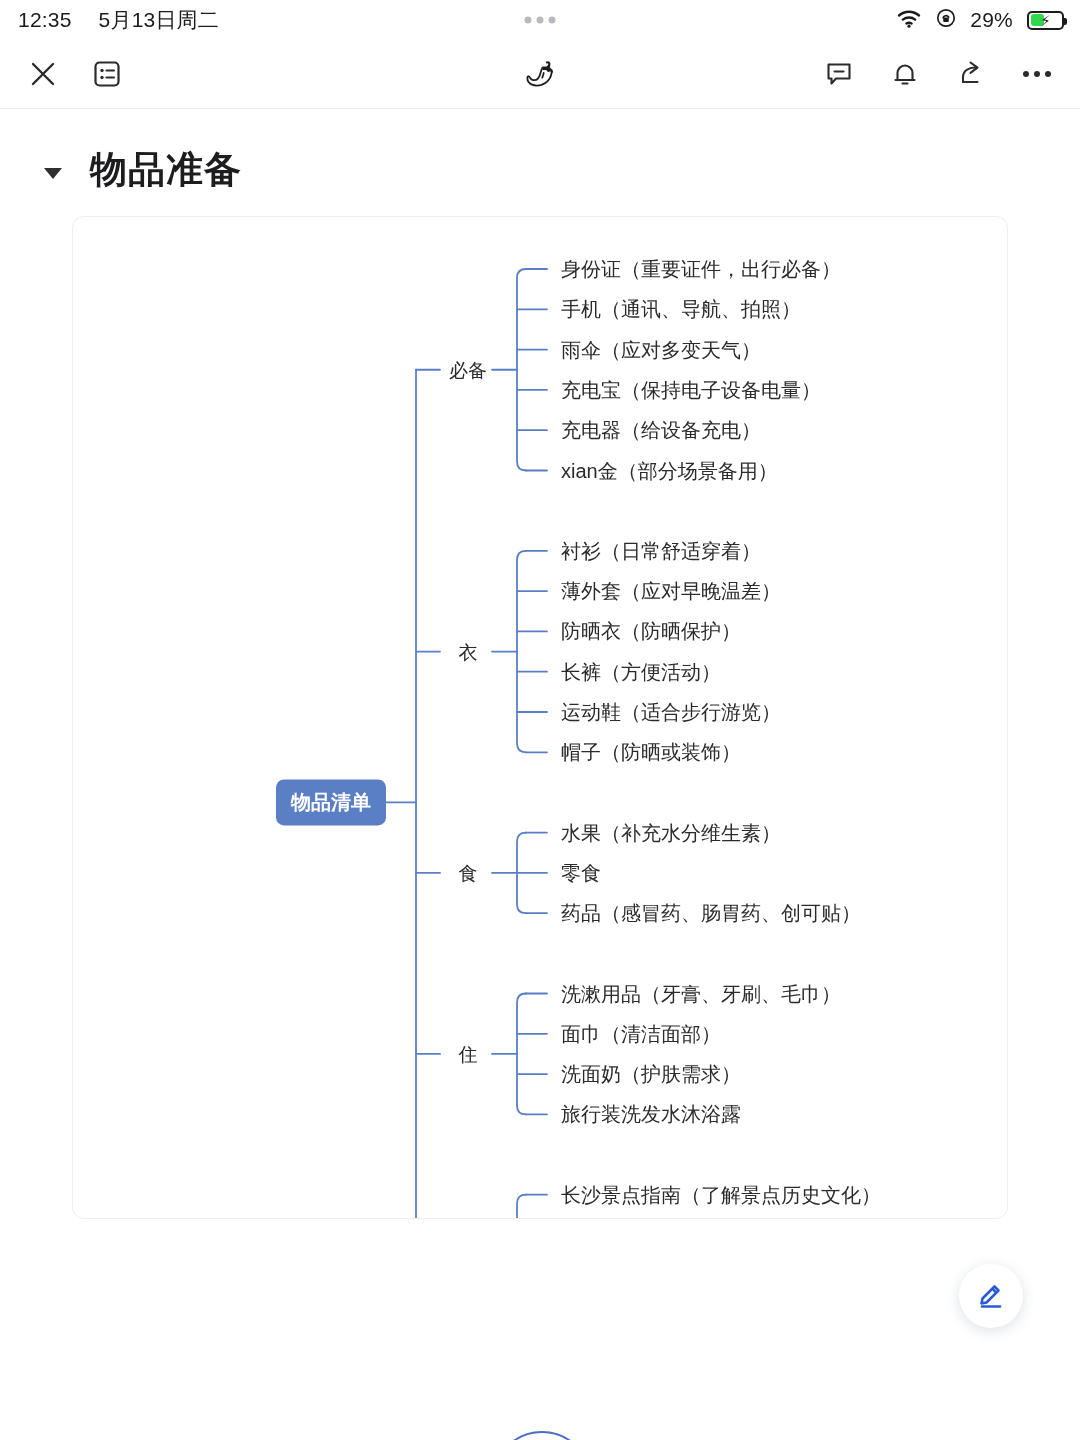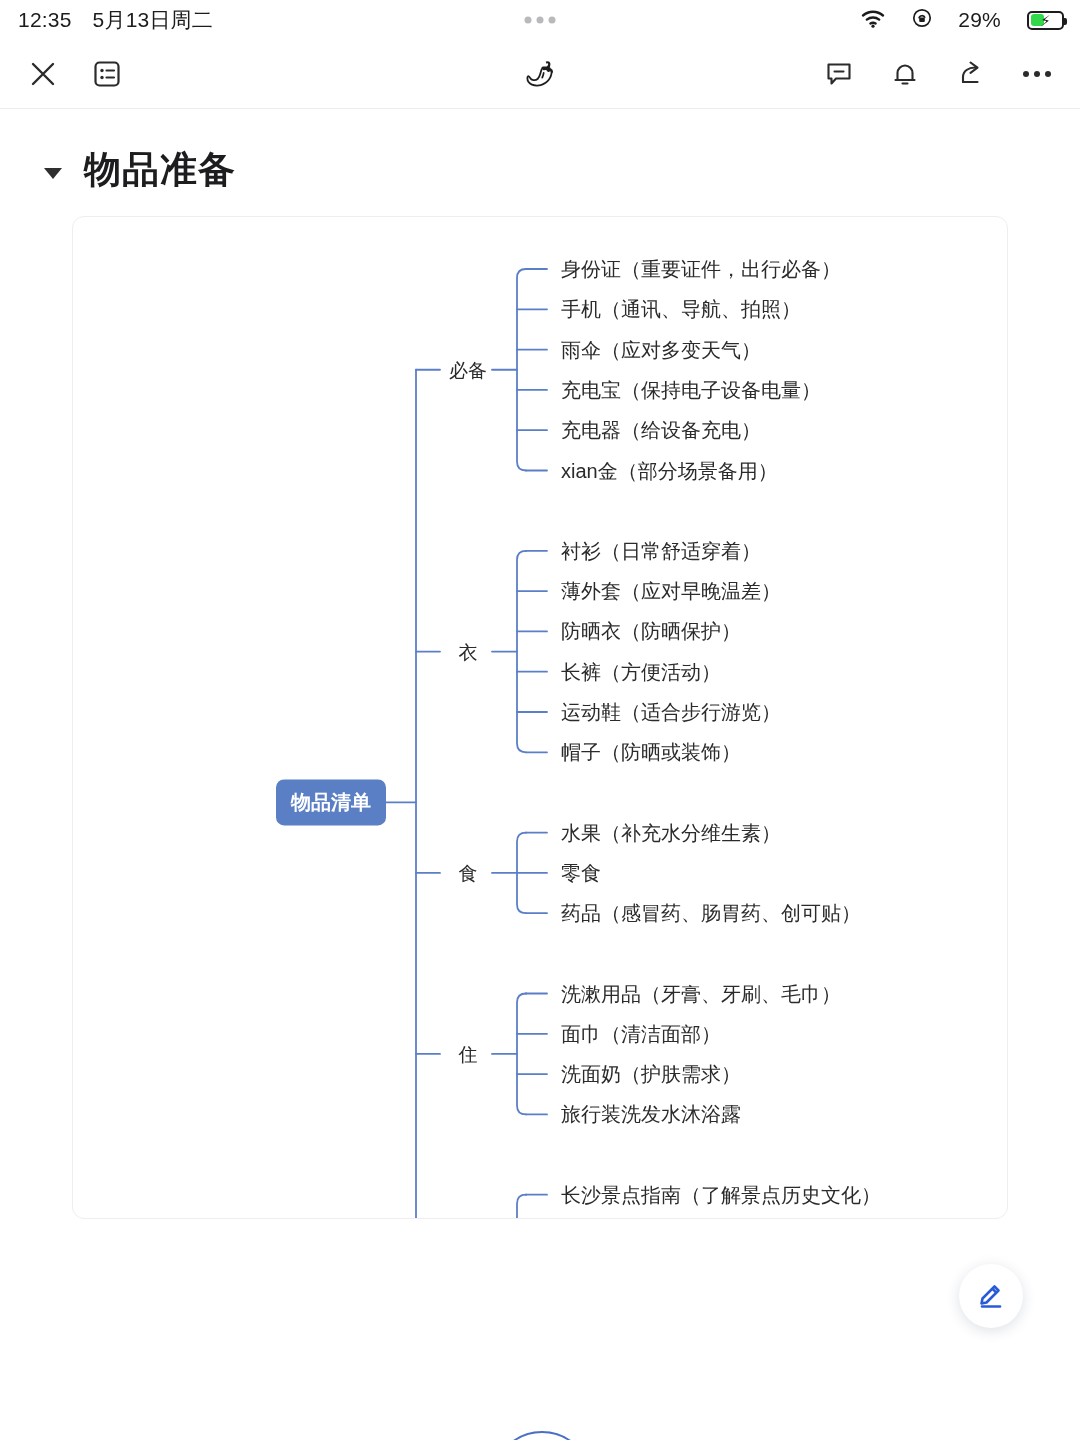--- a/index.html
+++ b/index.html
@@ -21,21 +21,21 @@
     height: 40px;
     display: flex;
     align-items: center;
     padding: 0 16px 0 18px;
     box-sizing: border-box;
     position: relative;
   }
   .status-left {
     display: flex;
     align-items: baseline;
-    gap: 21px;
+    gap: 27px;
     font-size: 21px;
     color: #1c1c1e;
     letter-spacing: 0.2px;
   }
   .status-time { font-weight: 500; }
   .status-date { font-weight: 500; text-align: right; }
   .status-dots {
     position: absolute;
     left: 50%;
     top: 50%;
@@ -44,21 +44,21 @@
     gap: 5px;
   }
   .status-dots i {
     width: 7px; height: 7px; border-radius: 50%;
     background: #b9b9bd; display: block;
   }
   .status-right {
     margin-left: auto;
     display: flex;
     align-items: center;
-    gap: 26px;
+    gap: 14px;
   }
   .battery-pct {
     font-size: 21px;
     color: #1c1c1e;
     font-weight: 500;
     letter-spacing: 0.2px;
   }
   .battery {
     width: 37px; height: 19px;
     border: 2px solid #1c1c1e;
@@ -133,21 +133,21 @@
   }
   .dots-more i {
     width: 6px; height: 6px; border-radius: 50%;
     background: #2b2b2b; display: block;
   }
 
   
   .section-head {
     display: flex;
     align-items: center;
-    gap: 22px;
+    gap: 28px;
     padding: 36px 0 0 44px;
   }
   .caret {
     width: 0; height: 0;
     border-left: 9px solid transparent;
     border-right: 9px solid transparent;
     border-top: 11px solid #2f2f2f;
     margin-top: 6px;
     cursor: pointer;
   }

